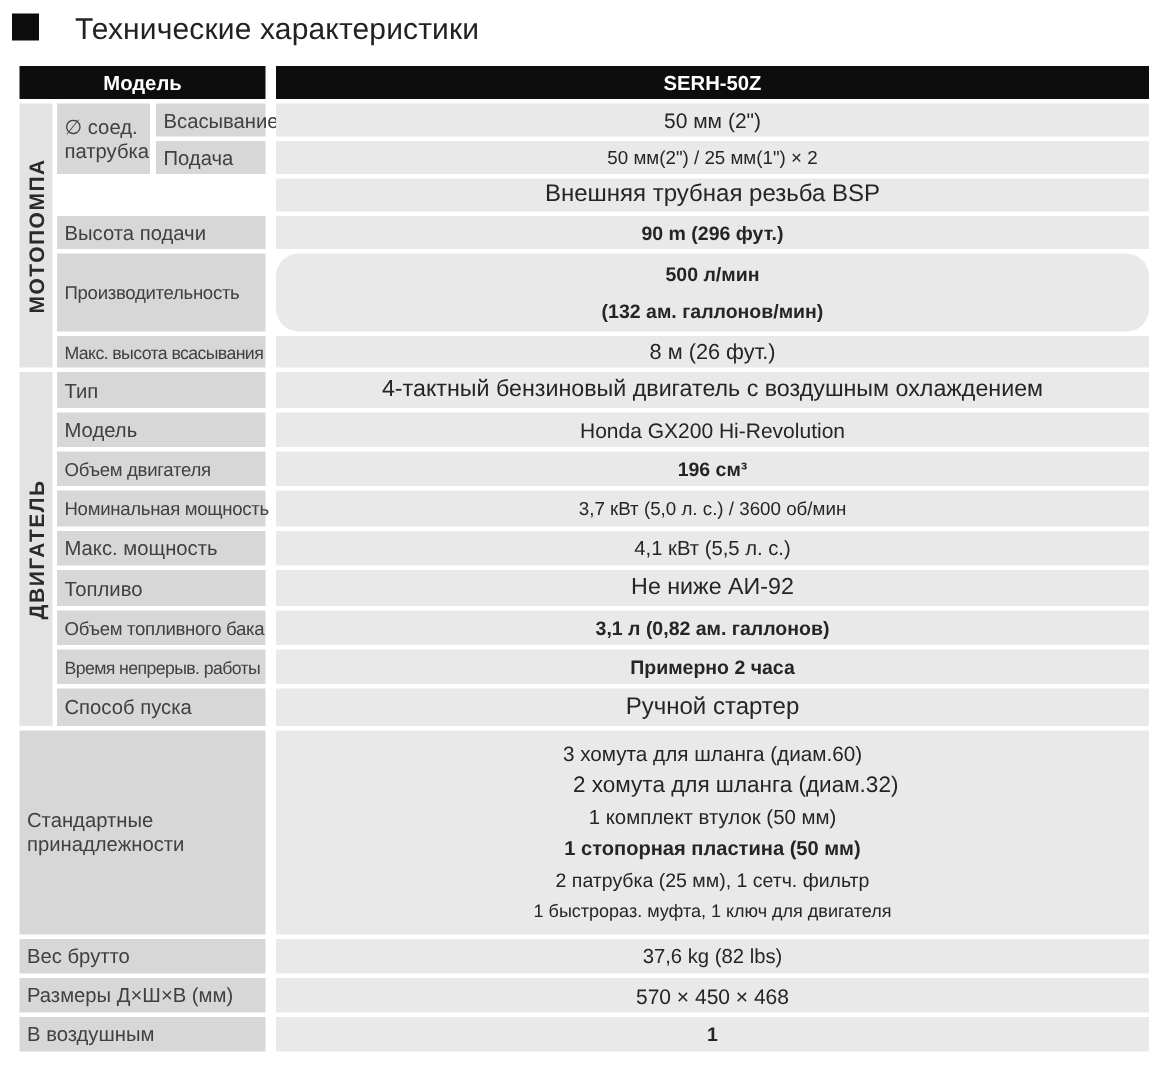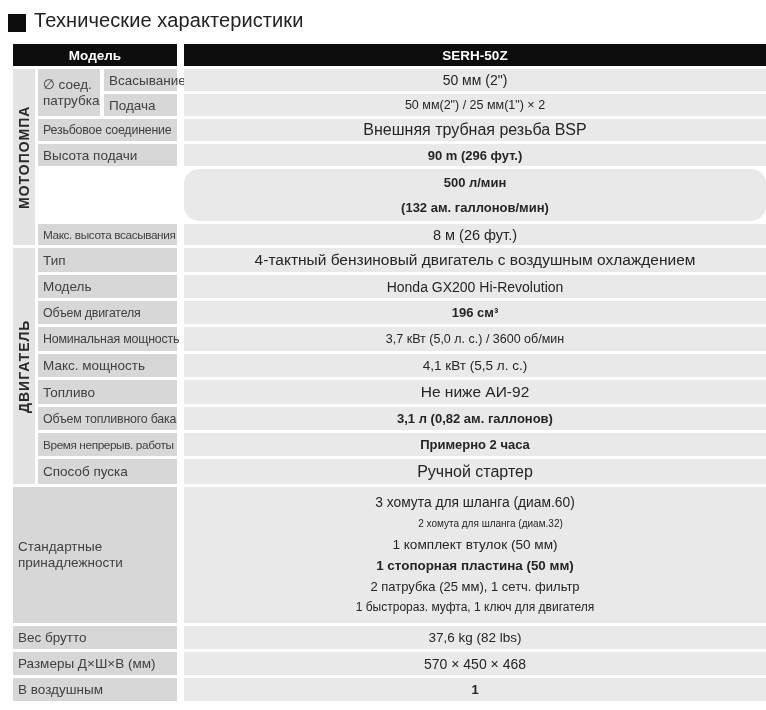--- a/index.html
+++ b/index.html
@@ -3,21 +3,21 @@
 <meta charset="utf-8">
 <style>
   html,body{margin:0;padding:0;background:#fff;}
   body{
     width:766px;height:710px;overflow:hidden;
     font-family:"Liberation Sans","DejaVu Sans",sans-serif;
     color:#1f1f1f;
     -webkit-font-smoothing:antialiased;
   }
   
-  .title-row{display:flex;align-items:flex-end;gap:8px;margin:9px 0 12px 8px;}
+  .title-row{display:flex;align-items:flex-start;gap:24px;margin:9px 0 12px 8px;}
   .title-sq{width:18px;height:18px;background:#0c0c0c;flex:0 0 auto;}
   .page-title{font-size:20px;font-weight:normal;color:#222;letter-spacing:0.1px;margin:0;}
   
   .spec-table{
     margin-left:13px;width:753px;
     display:grid;
     grid-template-columns:22px 3px 62px 4px 73px 7px 1fr;
     grid-template-rows:22px 22px 22px 22px 22px 52px 21px 24px 23px 23px 24px 23px 24px 23px 23px 25px 136px 23px 23px 23px;
     row-gap:3px;
   }
@@ -50,21 +50,21 @@
   .fz13{font-size:13px;font-weight:bold;}
   .fz13-5{font-size:13.5px;}
   .fz14{font-size:14px;}
   .fz14-5{font-size:14.5px;}
   .fz15-5{font-size:15.5px;}
   .fz16{font-size:16px;}
   .two-line{line-height:25px;border-radius:15px;}
   
   .acc-list{line-height:21px;}
   .acc-list div:nth-child(1){font-size:13.8px;}
-  .acc-list div:nth-child(2){font-size:10px;margin-left:31px;}
+  .acc-list div:nth-child(2){font-size:15px;margin-left:31px;}
   .acc-list div:nth-child(3){font-size:13.6px;}
   .acc-list div:nth-child(4){font-size:13.4px;font-weight:bold;}
   .acc-list div:nth-child(5){font-size:13px;}
   .acc-list div:nth-child(6){font-size:12px;}
 </style>
 </head>
 <body>
 
 <div class="title-row">
   <span class="title-sq"></span>
@@ -77,26 +77,26 @@
   <div class="hdr" style="grid-area:1/7/2/8">SERH-50Z</div>
 
   <div class="strip" style="grid-area:2/1/8/2">МОТОПОМПА</div>
 
   <div class="lab wrap" style="grid-area:2/3/4/4">∅ соед. патрубка</div>
   <div class="lab" style="grid-area:2/5/3/6">Всасывание</div>
   <div class="val fz14" style="grid-area:2/7/3/8">50 мм (2")</div>
   <div class="lab" style="grid-area:3/5/4/6">Подача</div>
   <div class="val fz12-5" style="grid-area:3/7/4/8">50 мм(2") / 25 мм(1") × 2</div>
 
-  <div class="lab lab-sm" style="grid-area:4/3/5/6">Резьбовое соединение</div>
   <div class="val fz16" style="grid-area:4/7/5/8">Внешняя трубная резьба BSP</div>
 
   <div class="lab" style="grid-area:5/3/6/6">Высота подачи</div>
   <div class="val fz13" style="grid-area:5/7/6/8">90 m (296 фут.)</div>
 
+  <div class="lab lab-sm" style="grid-area:6/3/7/6">Производительность</div>
   <div class="val col fz13 two-line" style="grid-area:6/7/7/8">
     <div>500 л/мин</div>
     <div>(132 ам. галлонов/мин)</div>
   </div>
 
   <div class="lab lab-xs" style="grid-area:7/3/8/6">Макс. высота всасывания</div>
   <div class="val fz14-5" style="grid-area:7/7/8/8">8 м (26 фут.)</div>
 
   <div class="strip" style="grid-area:8/1/17/2">ДВИГАТЕЛЬ</div>
 

